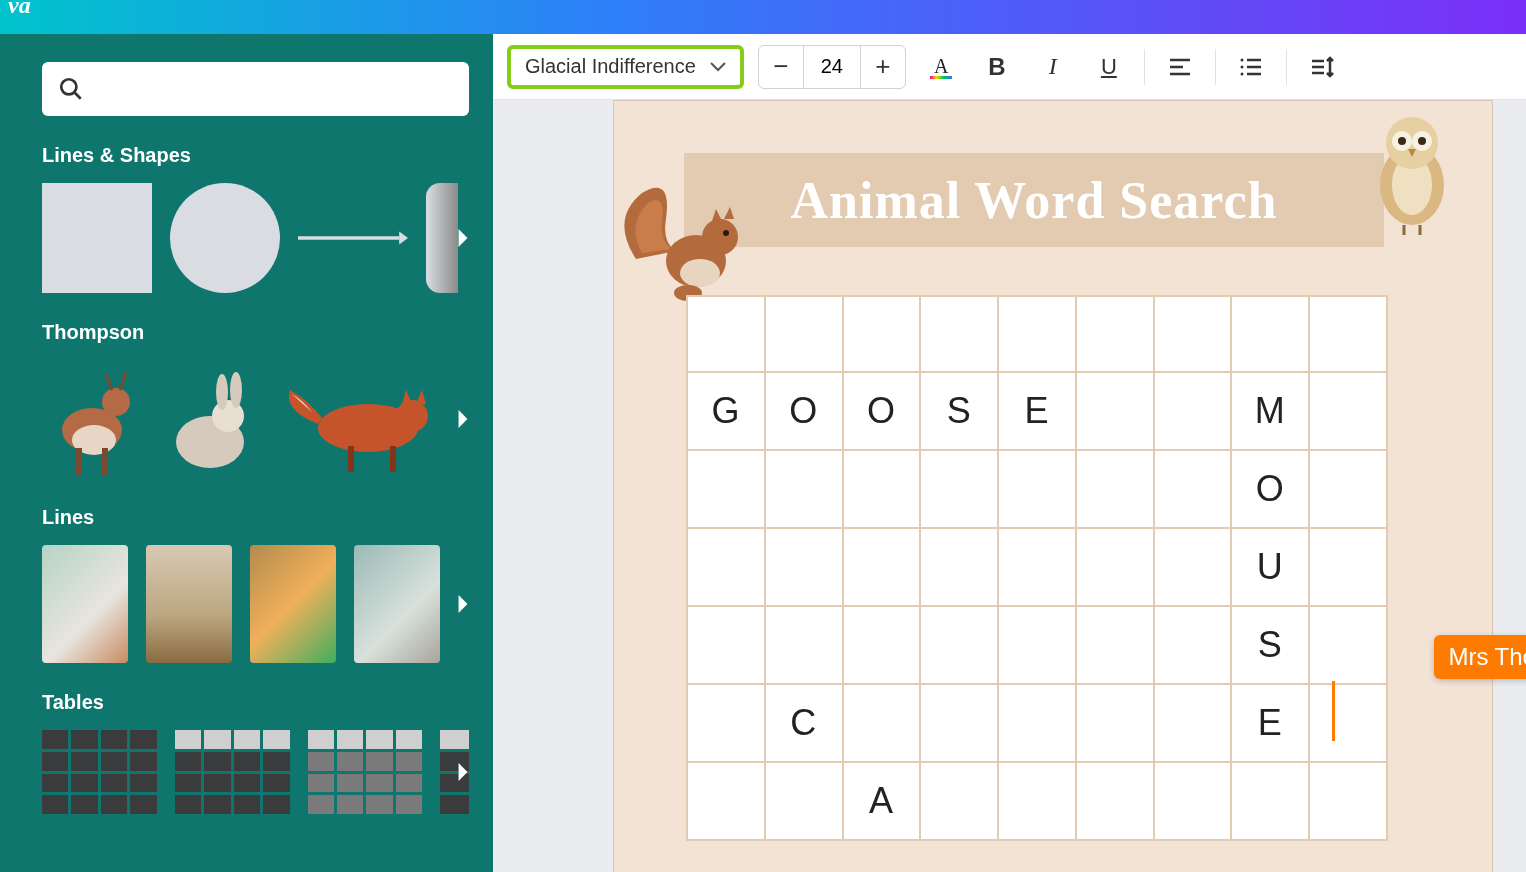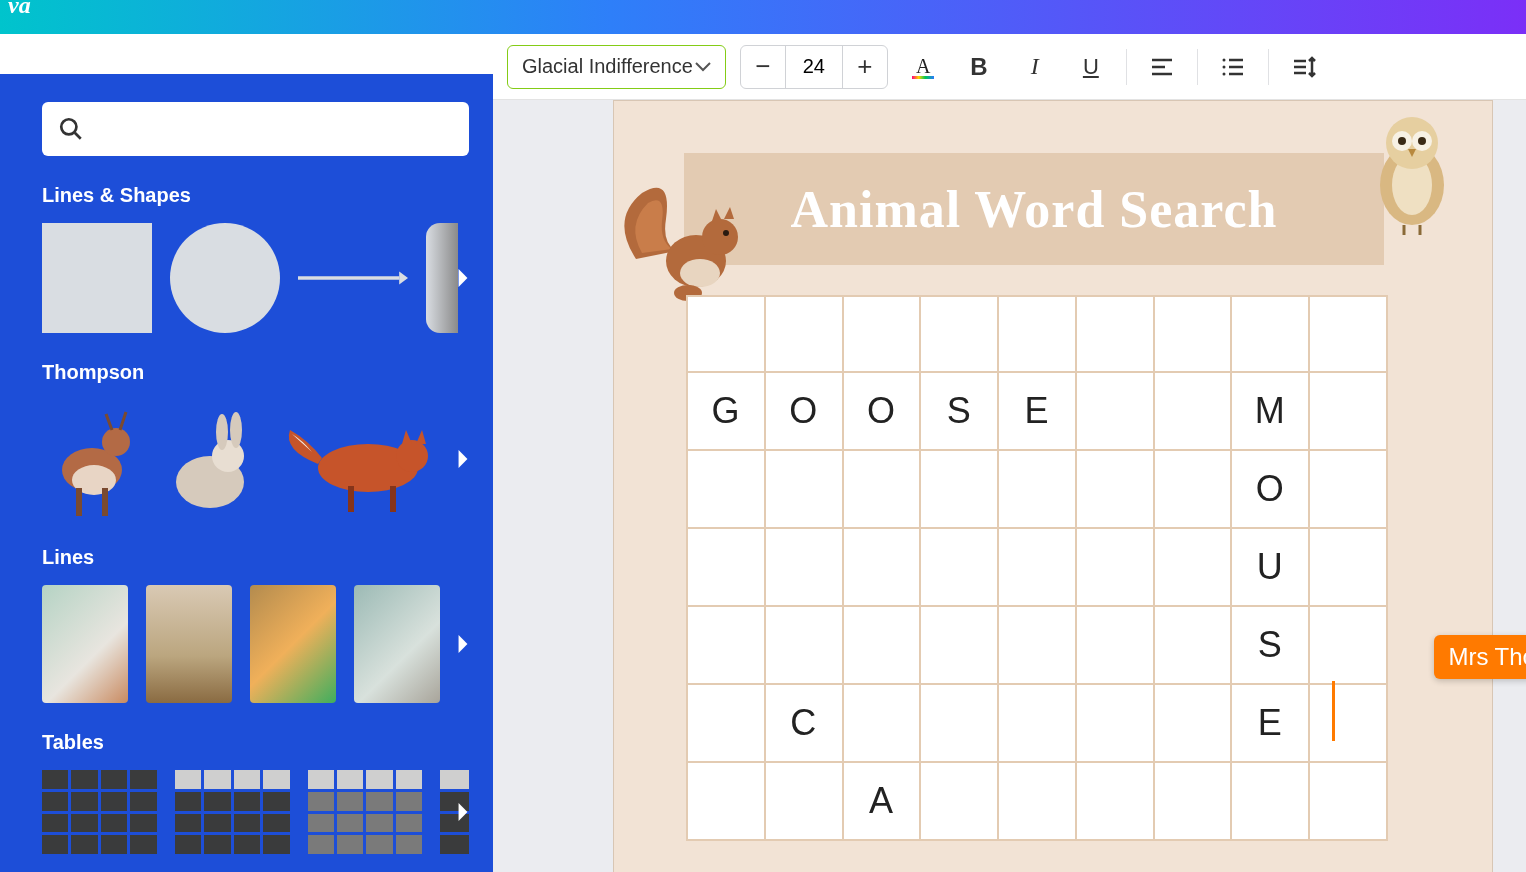--- a/index.html
+++ b/index.html
@@ -24,26 +24,25 @@
     font-style: italic;
     font-weight: bold;
     margin-top: -8px;
   }
   .main {
     display: flex;
     height: calc(100% - 34px);
   }
   .side-panel {
     width: 493px;
-    background: #1d4ed8;
+    background: #0f766e;
     color: #fff;
     padding: 28px 24px 0 42px;
     position: relative;
     overflow: hidden;
-    margin-top: 40px;
   }
   .search-box {
     background: #fff;
     border-radius: 6px;
     height: 54px;
     display: flex;
     align-items: center;
     padding: 0 16px;
     margin-bottom: 28px;
   }
@@ -97,25 +96,25 @@
   .toolbar {
     height: 66px;
     background:#fff;
     border-bottom:1px solid #e3e3e3;
     display:flex;
     align-items:center;
     padding: 0 14px;
     gap: 14px;
   }
   .font-select {
-    border:1px solid #84cc16;
+    border:4px solid #84cc16;
     border-radius:6px;
     height:44px;
     padding:0 14px;
-    display:flex; align-items:center; gap:2px;
+    display:flex; align-items:center; gap:14px;
     font-size:20px; color:#333;
     cursor:pointer;
   }
   .size-group {
     border:1px solid #d0d2d6;
     border-radius:6px;
     height:44px;
     display:flex; align-items:center;
   }
   .size-btn { width:44px; height:100%; display:flex; align-items:center; justify-content:center; font-size:26px; color:#333; cursor:pointer; }
@@ -128,21 +127,21 @@
     position:absolute;
     top:66px; left:120px;
     width:880px; height: 780px;
     background:#f2e3d5;
     border:1px solid #d8c6b4;
   }
   .title-banner {
     position:absolute;
     top:52px; left:70px;
     width: 700px;
-    height:112px;
+    height:94px;
     background:#e3cbb2;
     display:flex; align-items:center; justify-content:center;
   }
   .title-banner-text {
     font-family: Georgia, serif;
     font-weight:900;
     font-size:52px;
     color:#fff;
     letter-spacing:1px;
   }

